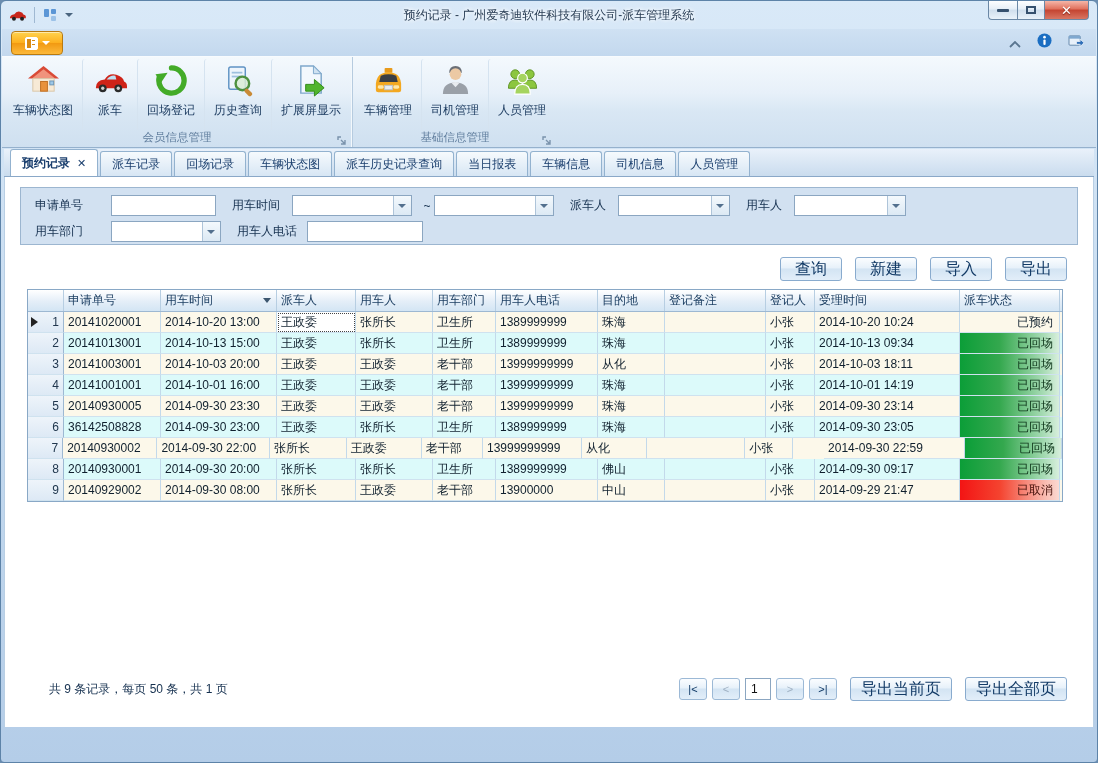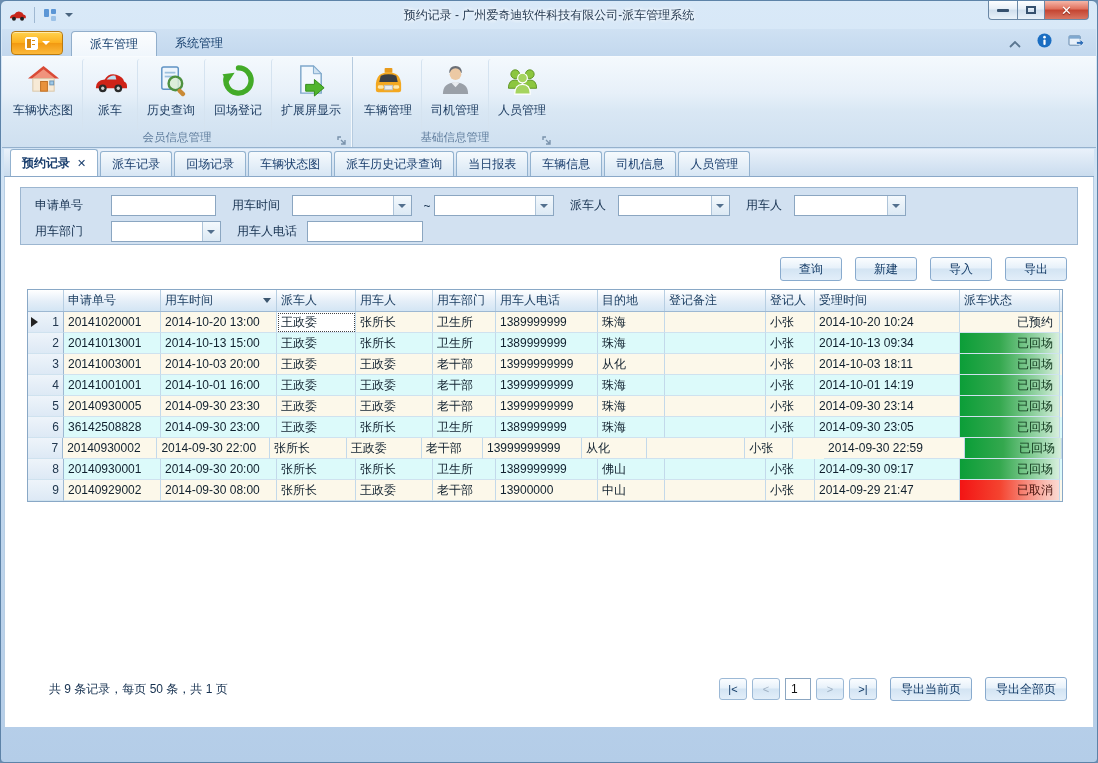--- a/index.html
+++ b/index.html
@@ -73,21 +73,21 @@
   .frow { position:absolute; left:14px; display:flex; align-items:center; }
   .frow.r1 { top:7px; } .frow.r2 { top:33px; }
   .flabel { font-size:12px; color:#15304f; white-space:nowrap; }
   .ctl { height:21px; background:#fff; border:1px solid #8ba6c1; position:relative; }
   .ctl.combo:after { content:""; position:absolute; right:0; top:0; bottom:0; width:17px;
        background:linear-gradient(180deg,#f4f9fd,#dce9f4); border-left:1px solid #aec4d9; }
   .ctl.combo .car { position:absolute; right:5px; top:8px; width:0; height:0; border-left:4px solid transparent; border-right:4px solid transparent; border-top:4px solid #53708e; z-index:2; }
 
   #actions { position:absolute; top:80px; right:26px; display:flex; gap:13px; }
   .btn { min-width:62px; height:24px; padding:0 10px; display:flex; align-items:center; justify-content:center;
-         font-size:12px; color:#123a66; background:linear-gradient(180deg,#fbfdff,#e7f1fa 45%,#d3e4f3 50%,#e2eef9);
+         font-size:16px; color:#123a66; background:linear-gradient(180deg,#fbfdff,#e7f1fa 45%,#d3e4f3 50%,#e2eef9);
          border:1px solid #89abce; border-radius:3px; }
 
   
   #grid { position:absolute; top:112px; left:22px; width:1036px; border:1px solid #89a8c6; font-size:12px; }
   .thead { display:flex; height:22px; background:linear-gradient(180deg,#ffffff,#e4eef8 55%,#d3e5f4); border-bottom:1px solid #9db8d2; }
   .th { display:flex; align-items:center; padding:0 4px; color:#173a5e; border-right:1px solid #b7cee2; position:relative; }
   .th .sort { position:absolute; right:5px; width:0; height:0; border-left:4px solid transparent; border-right:4px solid transparent; border-top:5px solid #3c566f; }
   .tr { display:flex; height:21px; }
   .tr.odd  { background:#fcf8ea; }
   .tr.even { background:#dcfafa; }
@@ -164,24 +164,20 @@
         </span>
       <span class="wbtn close closex">✕</span>
     </span>
   </div>
 
   <div id="ribbonrow">
     <div id="appbtn">
       <span class="appglyph"></span>
       <span class="appcaret"></span>
     </div>
-    <div id="rtabs" style="display:flex;height:100%;align-items:flex-end;">
-        <div class="rtab active">派车管理</div>
-        <div class="rtab">系统管理</div>
-      </div>
     <div id="ribbon-right">
       <span>
         <svg viewBox="0 0 12 7" width="12" height="7">
             <polyline points="1,6 6,1 11,6" fill="none" stroke="#5a7690" stroke-width="1.8"></polyline>
           </svg>
       </span>
       <span>
         <svg viewBox="0 0 16 16" width="15" height="15">
             <circle cx="8" cy="8" r="7.5" fill="#1b6ec2"></circle>
             <circle cx="8" cy="4.4" r="1.4" fill="#fff"></circle>
@@ -222,37 +218,37 @@
                 <circle cx="9" cy="25" r="1.7" fill="#cfcfcf"></circle>
                 <circle cx="25" cy="25" r="4" fill="#2b2b2b"></circle>
                 <circle cx="25" cy="25" r="1.7" fill="#cfcfcf"></circle>
               </svg>
             </span>
             <span class="rlabel">派车</span>
           </div>
           <div class="rbtn">
             <span class="ricon">
               <svg viewBox="0 0 34 34">
+                <path d="M17 4 a13 13 0 1 1 -12.6 9.7" fill="none" stroke="#43ab28" stroke-width="5.5" stroke-linecap="round"></path>
+                <polygon points="0.5,10.5 13,9 6,19.5" fill="#43ab28"></polygon>
+              </svg>
+            </span>
+            <span class="rlabel">回场登记</span>
+          </div>
+          <div class="rbtn">
+            <span class="ricon">
+              <svg viewBox="0 0 34 34">
                 <rect x="7" y="3" width="17" height="23" rx="2" fill="#eef5fc" stroke="#5f93c4" stroke-width="1.5"></rect>
                 <rect x="10" y="8" width="11" height="1.8" fill="#9dc0de"></rect>
                 <rect x="10" y="12" width="11" height="1.8" fill="#9dc0de"></rect>
                 <circle cx="21" cy="20" r="7" fill="#d9ecd4" fill-opacity="0.85" stroke="#4e9140" stroke-width="2.5"></circle>
                 <rect x="25.5" y="24.5" width="9" height="4.5" rx="2" transform="rotate(45 25.5 24.5)" fill="#c98a36"></rect>
               </svg>
             </span>
             <span class="rlabel">历史查询</span>
-          </div>
-          <div class="rbtn">
-            <span class="ricon">
-              <svg viewBox="0 0 34 34">
-                <path d="M17 4 a13 13 0 1 1 -12.6 9.7" fill="none" stroke="#43ab28" stroke-width="5.5" stroke-linecap="round"></path>
-                <polygon points="0.5,10.5 13,9 6,19.5" fill="#43ab28"></polygon>
-              </svg>
-            </span>
-            <span class="rlabel">回场登记</span>
           </div>
           <div class="rbtn">
             <span class="ricon">
               <svg viewBox="0 0 34 34">
                 <path d="M6 2 h13 l8 8 v20 H6 Z" fill="#f2f8fd" stroke="#7fa8cb" stroke-width="1.5"></path>
                 <path d="M19 2 l8 8 h-8 Z" fill="#cfe2f1" stroke="#7fa8cb"></path>
                 <path d="M11 21 h9 v-5 l10 8.5 -10 8.5 v-5 h-9 Z" fill="#51b52e" stroke="#2f8a17"></path>
               </svg>
             </span>
             <span class="rlabel">扩展屏显示</span>

